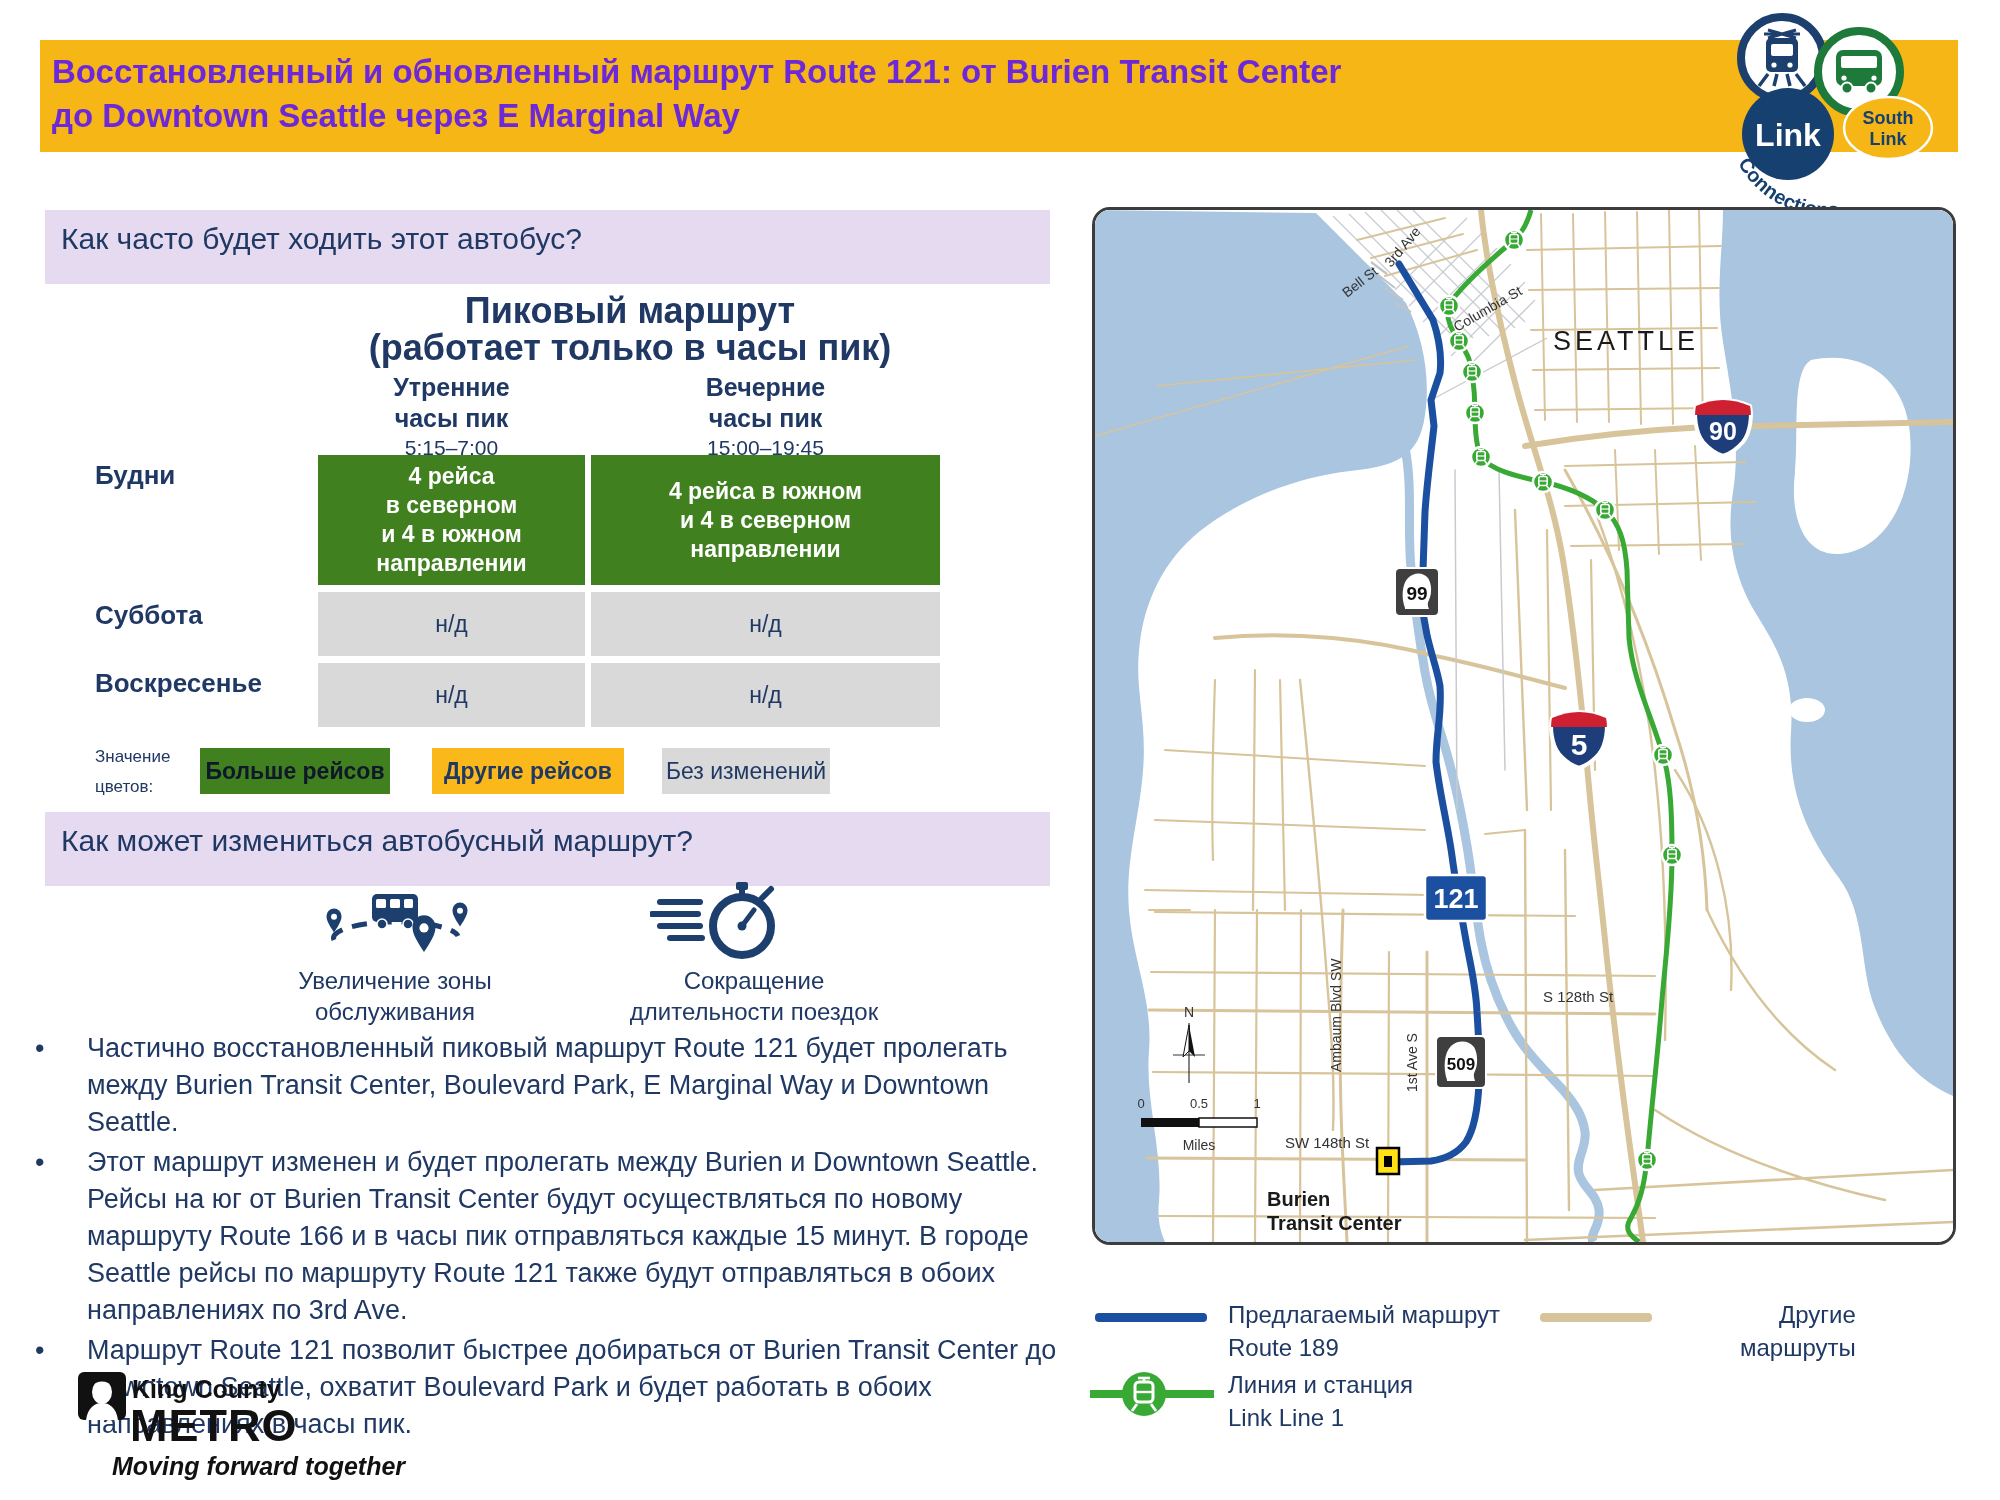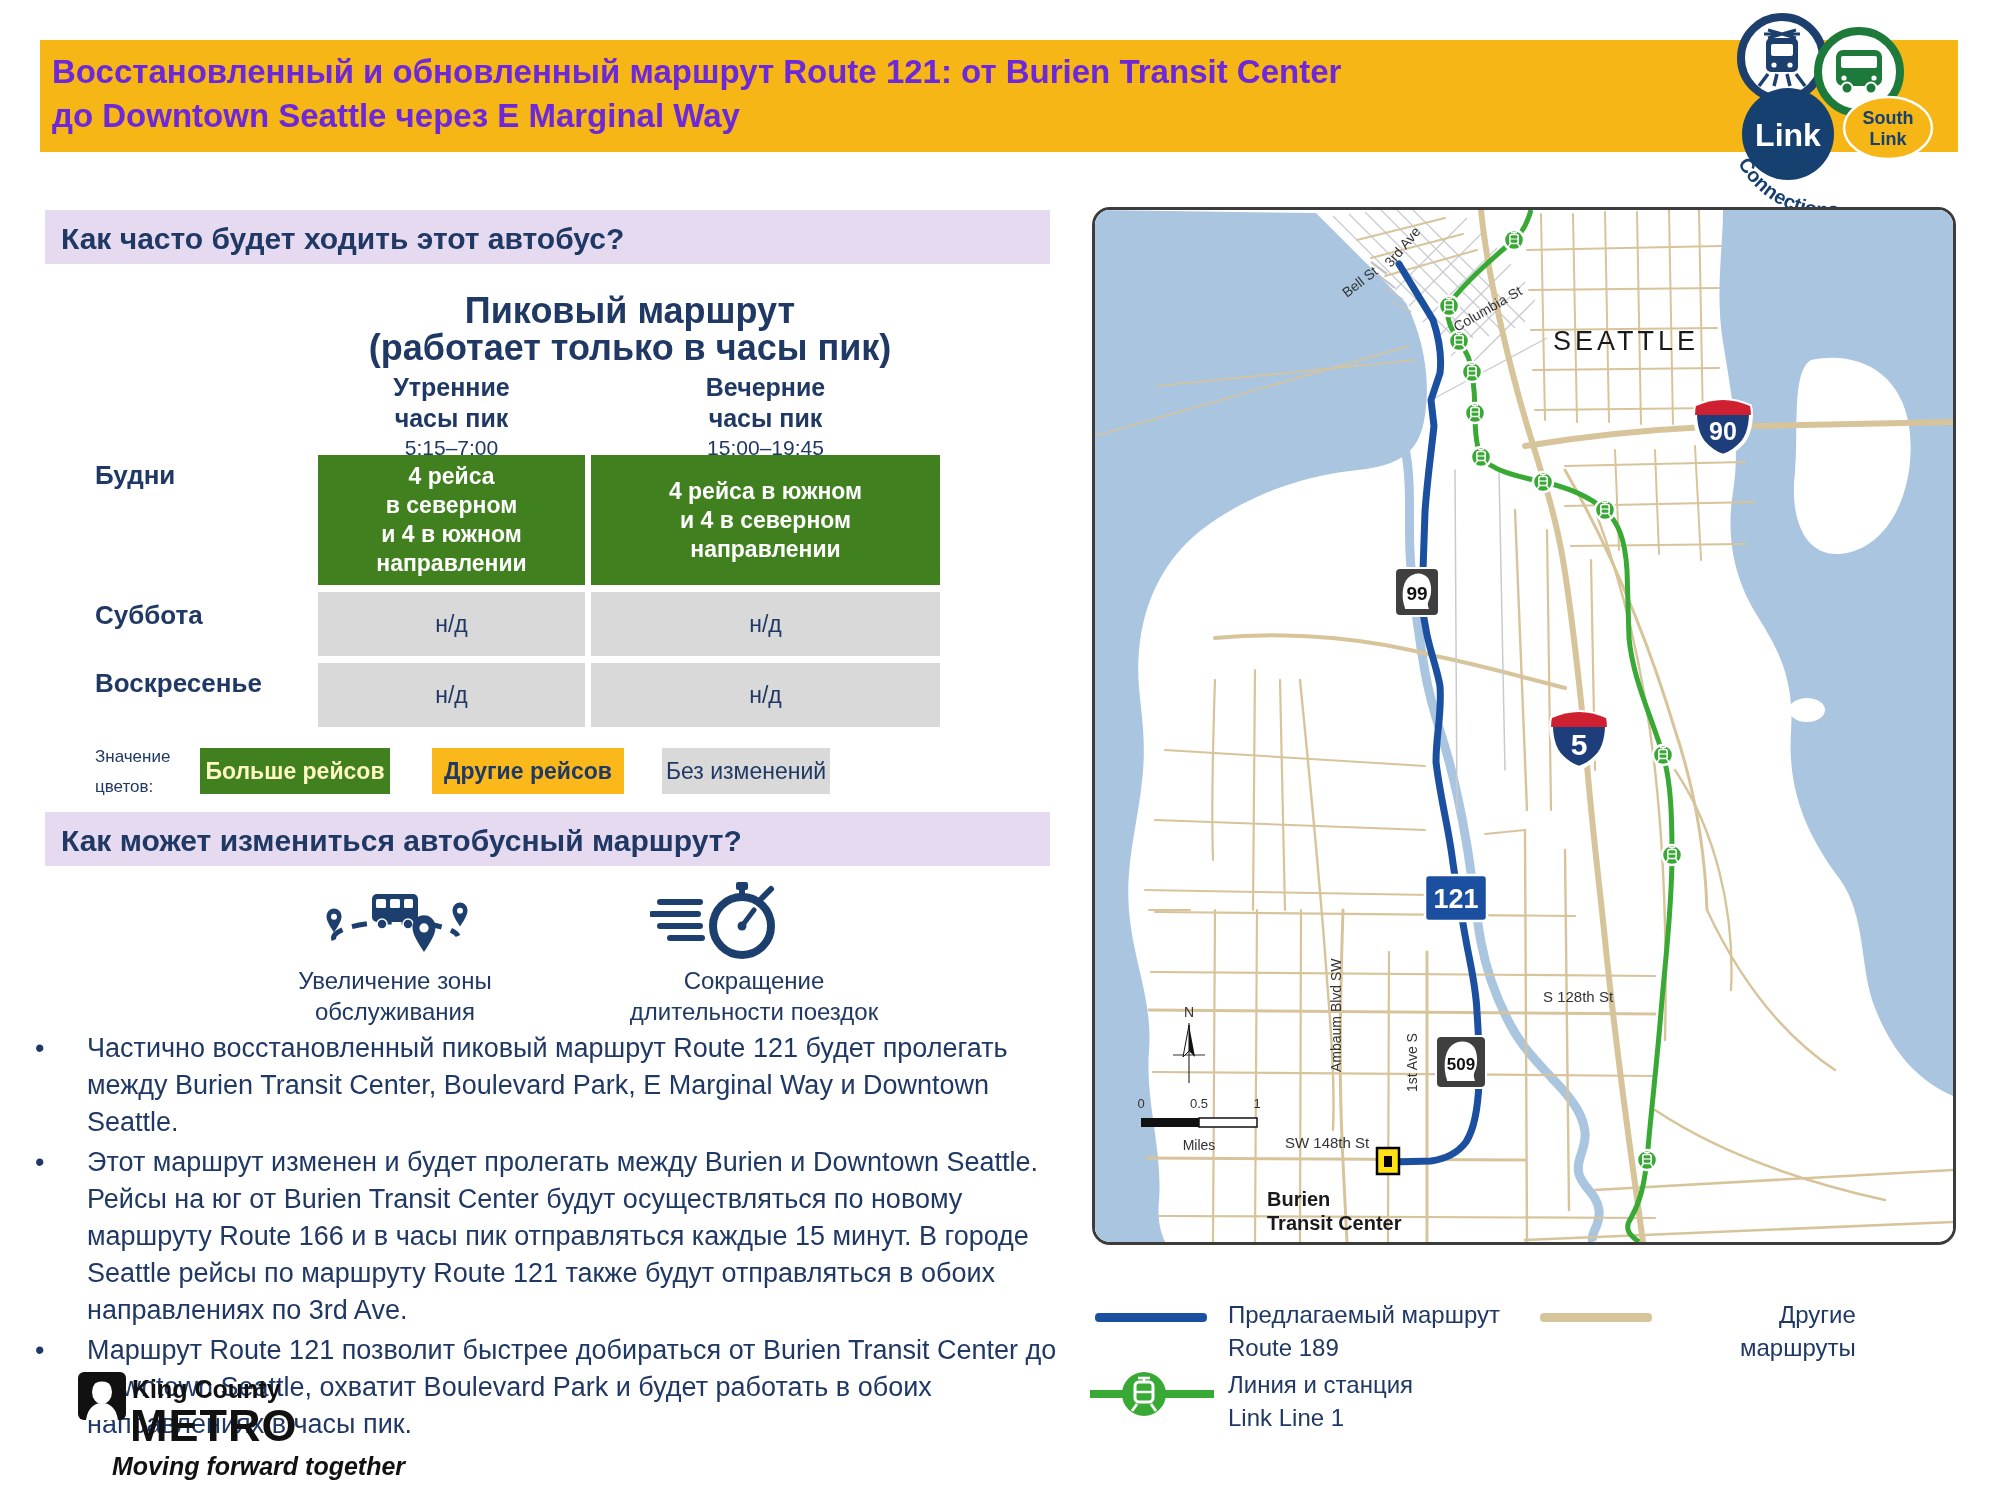--- a/index.html
+++ b/index.html
@@ -7,40 +7,40 @@
        font-family:"Liberation Sans",sans-serif;color:#1F3864;overflow:hidden;}
   .abs{position:absolute;}
   .pre{white-space:pre-line;}
 
   
   .banner{left:40px;top:40px;width:1918px;height:112px;background:#F5B616;}
   .banner-title{left:52px;top:50px;width:1700px;font-size:33px;font-weight:bold;
                 color:#6d28d9;line-height:44px;}
 
   
-  .sec-hdr{background:#E6DAF1;width:1005px;height:54px;left:45px;
-           font-size:30px;font-weight:bold;color:#1F3864;line-height:58px;padding-left:16px;
+  .sec-hdr{background:#E6DAF1;width:1005px;height:74px;left:45px;
+           font-size:30px;font-weight:normal;color:#1F3864;line-height:58px;padding-left:16px;
            box-sizing:border-box;}
 
   
   .tbl-title{left:300px;top:292px;width:660px;text-align:center;font-size:36px;
              font-weight:bold;line-height:37px;}
   .col-hdr{top:372px;text-align:center;font-weight:bold;font-size:25px;line-height:31px;}
   .col-time{font-weight:normal;font-size:21px;line-height:28px;}
   .row-label{left:95px;width:215px;font-weight:bold;font-size:26px;}
   .cell{box-sizing:border-box;display:flex;align-items:center;justify-content:center;
         text-align:center;}
   .cell-green{background:#41801F;color:#ffffff;font-weight:bold;font-size:23px;line-height:29px;}
   .cell-gray{background:#D9D9D9;color:#1F3864;font-size:23px;}
 
   
   .key-label{left:95px;top:742px;width:160px;font-size:17px;line-height:30px;}
   .swatch{top:748px;height:46px;display:flex;align-items:center;justify-content:center;
           font-size:23px;font-weight:bold;box-sizing:border-box;}
-  .sw-green{left:200px;width:190px;background:#41801F;color:#fef9c3;}
+  .sw-green{left:200px;width:190px;background:#41801F;color:#0f172a;}
   .sw-amber{left:432px;width:192px;background:#FBB81A;color:#1F3864;}
   .sw-gray{left:662px;width:168px;background:#D9D9D9;color:#1F3864;font-weight:normal;}
 
   
   .chg-label{text-align:center;font-size:24px;line-height:31px;}
 
   
   .bullets{left:25px;top:1030px;width:1050px;list-style:none;margin:0;padding:0;}
   .bullets li{position:relative;padding-left:62px;font-size:27px;line-height:37px;
               margin-bottom:3px;color:#1F3864;}

